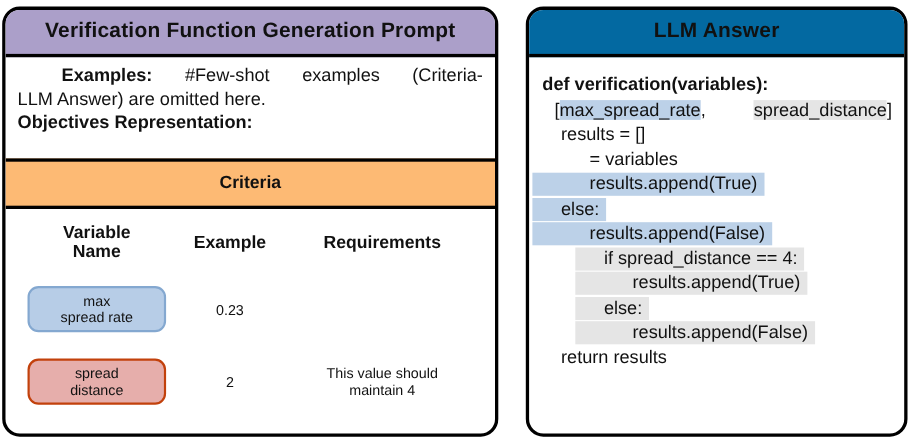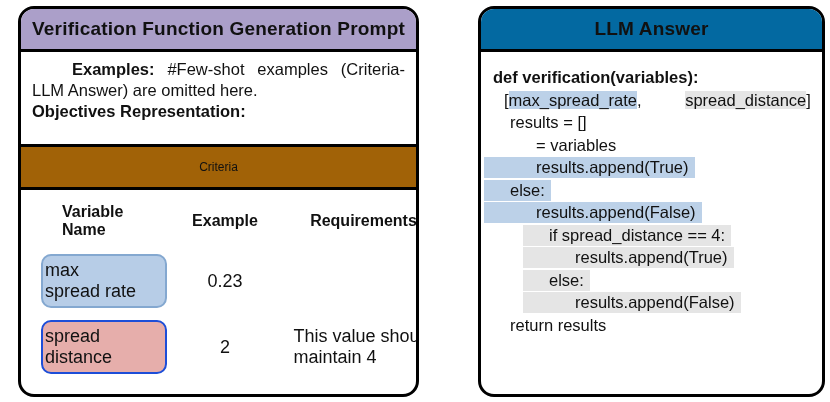--- a/index.html
+++ b/index.html
@@ -1,41 +1,41 @@
 <!DOCTYPE html>
 <html><head>
 <meta charset="utf-8">
 <style>
   html,body{margin:0;padding:0;background:#ffffff;}
   .canvas{position:relative;width:830px;height:402px;background:#ffffff;
           font-family:"Liberation Sans",sans-serif;color:#111;}
   .panel{position:absolute;top:6px;border:3px solid #000;border-radius:16px;
          background:#fff;overflow:hidden;box-sizing:border-box;}
-  #left-panel{left:18px;width:401px;height:391px;}
+  #left-panel{left:2px;width:451px;height:391px;}
   #right-panel{left:478px;width:347px;height:391px;}
   .panel-header{height:40px;border-bottom:3px solid #000;display:flex;align-items:center;
                 justify-content:center;font-weight:bold;font-size:19px;letter-spacing:.2px;}
   #left-panel .panel-header{background:#ab9fc9;}
   #right-panel .panel-header{background:#0369a1;}
 
   .prompt-body{height:92px;box-sizing:border-box;padding:7px 11px 0;font-size:16.5px;line-height:1.26;}
   .justify-line{text-align:justify;text-align-last:justify;margin-left:40px;}
   .bold{font-weight:bold;}
 
-  .criteria-band{height:40px;background:#a16207;border-top:3px solid #000;border-bottom:3px solid #000;
-                 display:flex;align-items:center;justify-content:center;font-weight:normal;font-size:12px;}
+  .criteria-band{height:40px;background:#fdba74;border-top:3px solid #000;border-bottom:3px solid #000;
+                 display:flex;align-items:center;justify-content:center;font-weight:bold;font-size:16px;}
   .ctable{padding:4px 8px 0;}
   .trow{display:grid;grid-template-columns:150px 92px 185px;align-items:center;
-        justify-items:center;text-align:left;}
+        justify-items:center;text-align:center;}
   .thead{height:54px;font-weight:bold;font-size:16px;}
   .thead .varhead{width:84px;line-height:1.15;}
-  .tdata{height:66px;font-size:18px;}
+  .tdata{height:66px;font-size:13px;}
   .pill{width:118px;padding:4px 2px;border-radius:10px;line-height:1.18;}
   .pill.blue{background:#b7cde7;border:2px solid #84a8d0;}
-  .pill.pink{background:#e6aeab;border:2px solid #1d4ed8;}
+  .pill.pink{background:#e6aeab;border:2px solid #c2410c;}
   .req{line-height:1.18;}
 
   .code{padding:14px 4px 0 3px;font-size:16.5px;line-height:22.5px;}
   .cline{height:22.5px;white-space:pre;}
   .lineblock{display:inline-block;line-height:21px;padding-right:6px;box-sizing:border-box;}
   .hl-blue{background:#bcd1e8;}
   .hl-pink{background:#e5e5e5;margin-left:39px;}
 </style>
 </head>
 <body>

